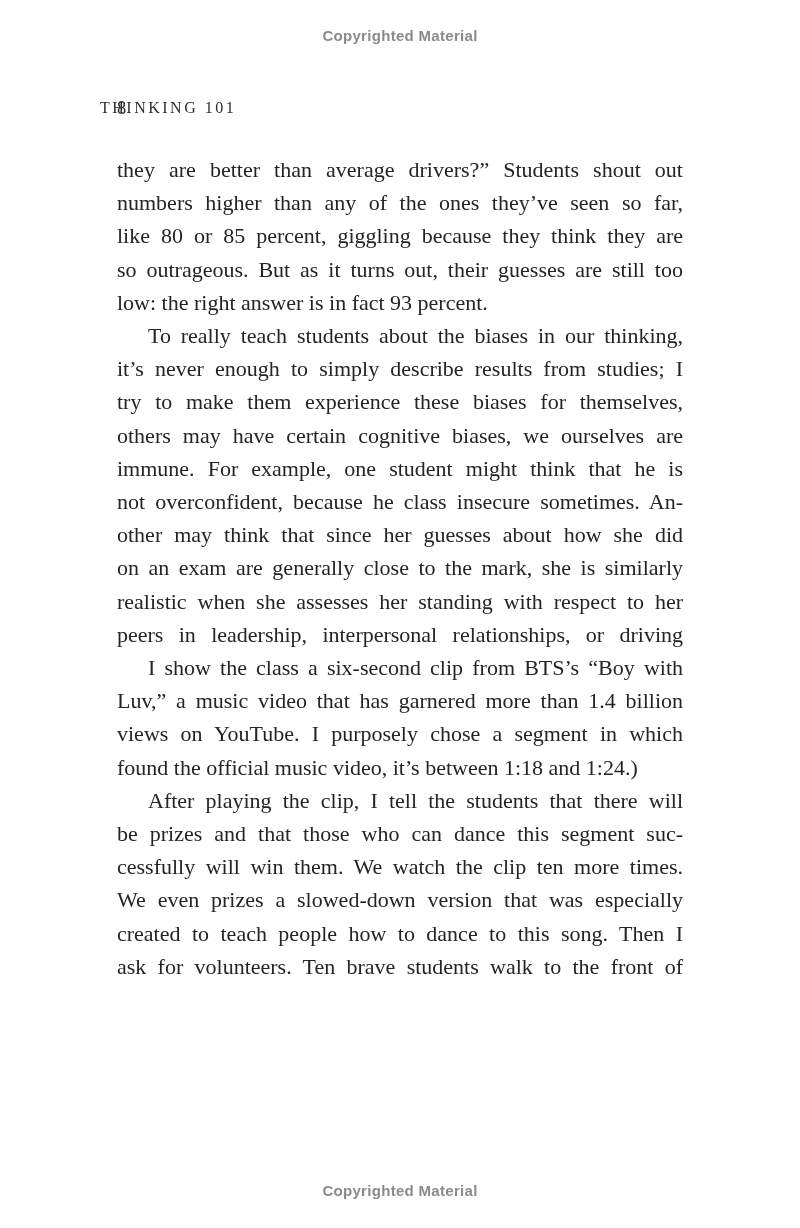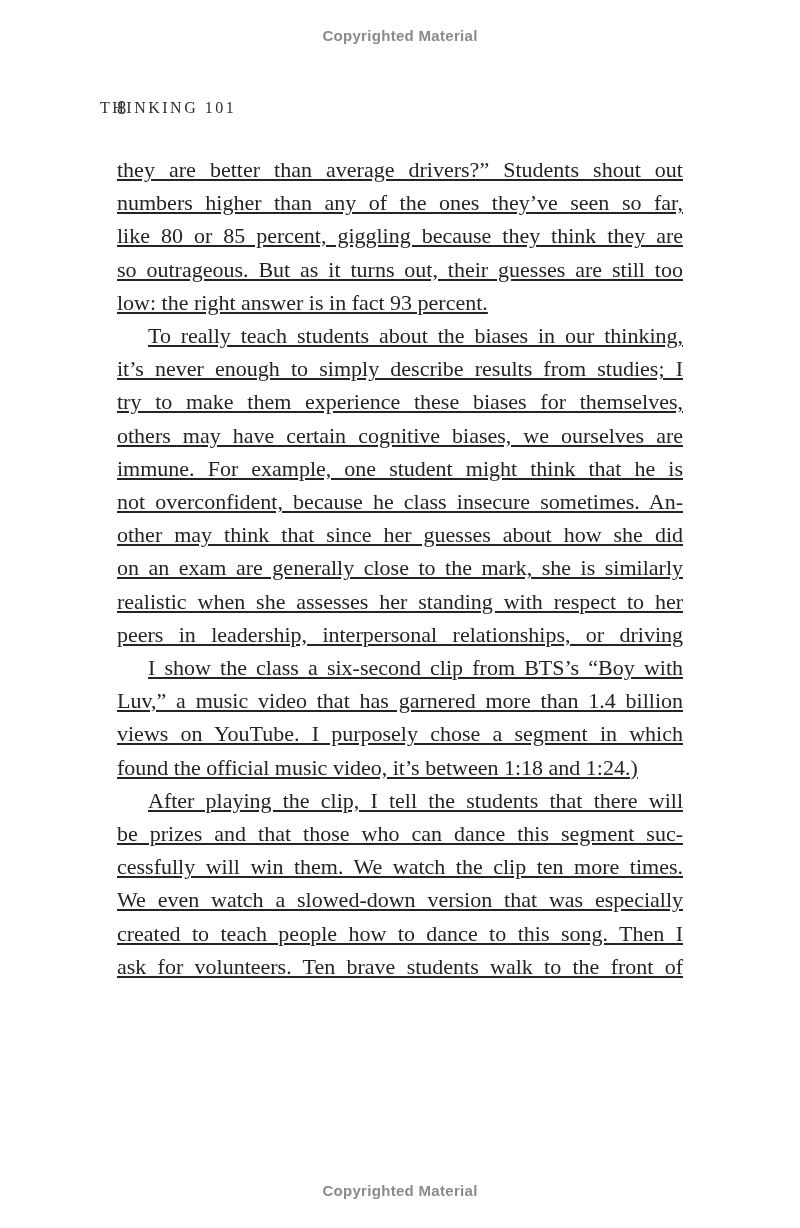--- a/index.html
+++ b/index.html
@@ -40,21 +40,20 @@
     letter-spacing: 2.5px;
     color: #2e2e2e;
   }
   .body-text {
     position: absolute;
     left: 117px; top: 153px;
     width: 566px;
     font-size: 22px;
     line-height: 33.2px;
     color: #242424;
-    text-decoration: underline;
   }
   .paragraph { margin: 0; padding: 0; }
   .line {
     text-align: justify;
     text-align-last: justify;
   }
   .line.end { text-align-last: left; }
   .line.indent { text-indent: 31px; }
 </style>
 </head>
@@ -94,21 +93,21 @@
       <div class="line indent">I show the class a six-second clip from BTS’s “Boy with</div>
       <div class="line">Luv,” a music video that has garnered more than 1.4 billion</div>
       <div class="line">views on YouTube. I purposely chose a segment in which</div>
       <div class="line end">found the official music video, it’s between 1:18 and 1:24.)</div>
     </div>
 
     <div class="paragraph">
       <div class="line indent">After playing the clip, I tell the students that there will</div>
       <div class="line">be prizes and that those who can dance this segment suc-</div>
       <div class="line">cessfully will win them. We watch the clip ten more times.</div>
-      <div class="line">We even watch a slowed-down version that was especially</div>
+      <div class="line">We even prizes a slowed-down version that was especially</div>
       <div class="line">created to teach people how to dance to this song. Then I</div>
       <div class="line">ask for volunteers. Ten brave students walk to the front of</div>
     </div>
 
   </div>
 
   <div class="notice notice-bottom">Copyrighted Material</div>
 
 </div>
 

